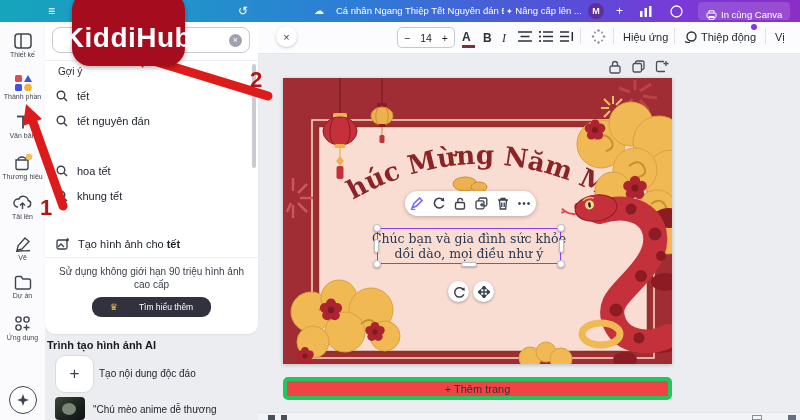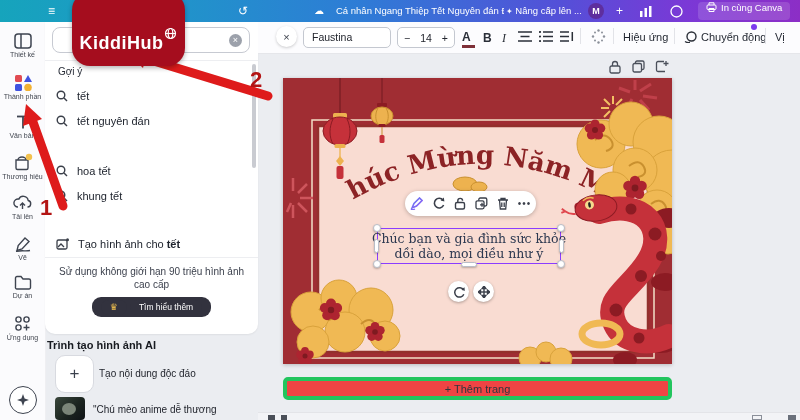--- a/index.html
+++ b/index.html
@@ -9,28 +9,28 @@
   .nosel{user-select:none}
 
   
   .topbar{left:0;top:0;width:800px;height:22px;
     background:linear-gradient(90deg,#16A4BC 0%,#1F96C9 20%,#2E7CD6 45%,#5450D8 70%,#7B38D6 86%,#8C2EC6 100%);}
   .tb-ic{color:#fff;font-size:12px;line-height:22px}
   .tb-title{color:#fff;font-size:9.5px;line-height:22px;white-space:nowrap;overflow:hidden;max-width:168px}
   .tb-upg{color:#fff;font-size:9.5px;line-height:22px;white-space:nowrap}
   .avatar{width:16px;height:16px;border-radius:50%;background:#5E2E9E;color:#fff;font-size:9px;font-weight:bold;
     display:flex;align-items:center;justify-content:center}
-  .printbtn{height:18px;background:rgba(255,255,255,.14);border-radius:4px;display:flex;align-items:flex-start;
+  .printbtn{height:18px;background:rgba(255,255,255,.14);border-radius:4px;display:flex;align-items:flex-end;
     gap:4px;padding:0 8px;color:#fff;font-size:9.5px;white-space:nowrap}
 
   
   .badge{left:72px;top:-8px;width:113px;height:62px;background:#A50D1E;border-radius:18px;z-index:70;
     display:flex;align-items:flex-end;justify-content:center;padding-bottom:12px;
     box-shadow:0 2px 5px rgba(0,0,0,.3)}
-  .badge span{color:#fff;font-size:18px;font-weight:bold;letter-spacing:.5px}
+  .badge span{color:#fff;font-size:28px;font-weight:bold;letter-spacing:.5px}
 
   
   .sidebar{left:0;top:22px;width:45px;height:398px;background:#FBFBFD;border-right:1px solid #EFEFF2}
   .sbitem{width:45px;display:flex;flex-direction:column;align-items:center;gap:2px}
   .sblabel{font-size:7px;color:#40454F;white-space:nowrap}
   .magicbtn{left:9px;top:364px;width:26px;height:26px;border-radius:50%;border:1.5px solid #3E4450;
     display:flex;align-items:center;justify-content:center;background:#fff}
 
   
   .panelcard{left:45px;top:22px;width:213px;height:312px;background:#fff;border-radius:0 0 10px 10px;
@@ -270,21 +270,20 @@
   <div class="abs aititle" style="left:47px;top:339px">Trình tạo hình ảnh AI</div>
   <div class="abs plustile">+</div>
   <div class="abs ailabel" style="left:99px;top:368px">Tạo nội dung độc đáo</div>
   <div class="abs catthumb">
       <div class="catface"></div>
     </div>
   <div class="abs aicap" style="left:93px;top:404px">"Chú mèo anime dễ thương</div>
 
   <div class="abs etoolbar"></div>
   <div class="abs closebtn">×</div>
-  <div class="abs fontbox">Faustina</div>
   <div class="abs stepper">
     <span>−</span>
     <span>14</span>
     <span>+</span>
   </div>
   <div class="abs tbtn" style="left:462px;top:27px;font-weight:bold">
     <span>A</span>
     <div style="width:13px;height:3px;background:#7E3038;margin-top:-2px"></div>
   </div>
   <div class="abs tbtn" style="left:483px;top:28px;font-weight:bold">B</div>
@@ -329,21 +328,21 @@
         <circle cx="4" cy="3.5" r="1"></circle>
       </g>
     </svg>
   <div class="abs tsep" style="left:613px;top:28px"></div>
   <div class="abs tlabel" style="left:623px;top:31px">Hiệu ứng</div>
   <div class="abs tsep" style="left:674px;top:28px"></div>
   <svg class="abs" style="left:684px;top:30px" width="13" height="13">
       <circle cx="7.5" cy="6.5" r="4.5" fill="none" stroke="#2A2F38" stroke-width="1.4"></circle>
       <path d="M1 11.5 a7 7 0 0 0 5 1" fill="none" stroke="#2A2F38" stroke-width="1.4"></path>
     </svg>
-  <div class="abs tlabel" style="left:701px;top:31px">Chuyển động</div>
+  <div class="abs tlabel" style="left:701px;top:31px">Thiệp động</div>
   <div class="abs pdot"></div>
   <div class="abs tsep" style="left:765px;top:28px"></div>
   <div class="abs tlabel" style="left:775px;top:31px">Vị</div>
 
   <svg class="abs" style="left:609px;top:60px" width="12" height="14">
       <g fill="none" stroke="#4A4F5A" stroke-width="1.3">
         <rect x="1" y="6" width="10" height="7" rx="1.5"></rect>
         <path d="M3.5 6 V4 a2.5 2.5 0 0 1 5 0 V6"></path>
       </g>
     </svg>

